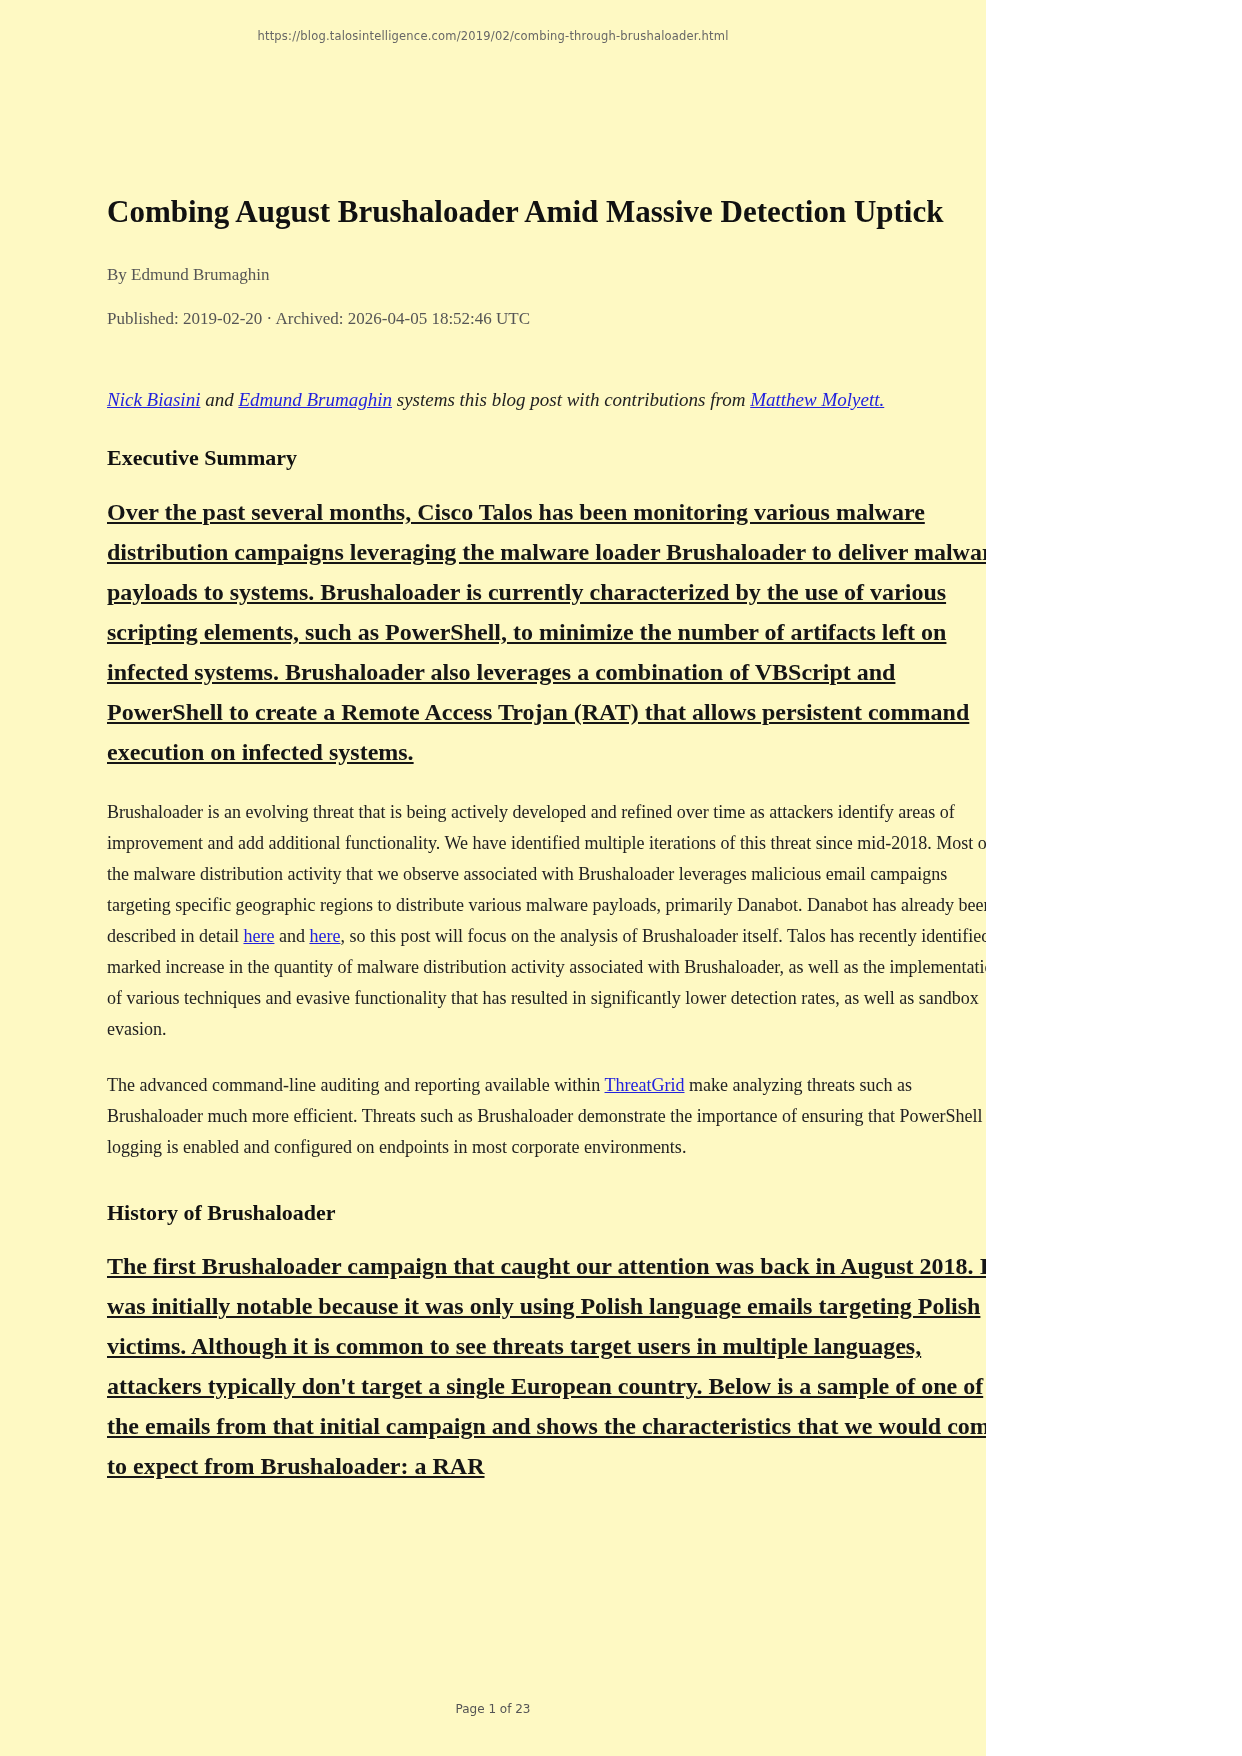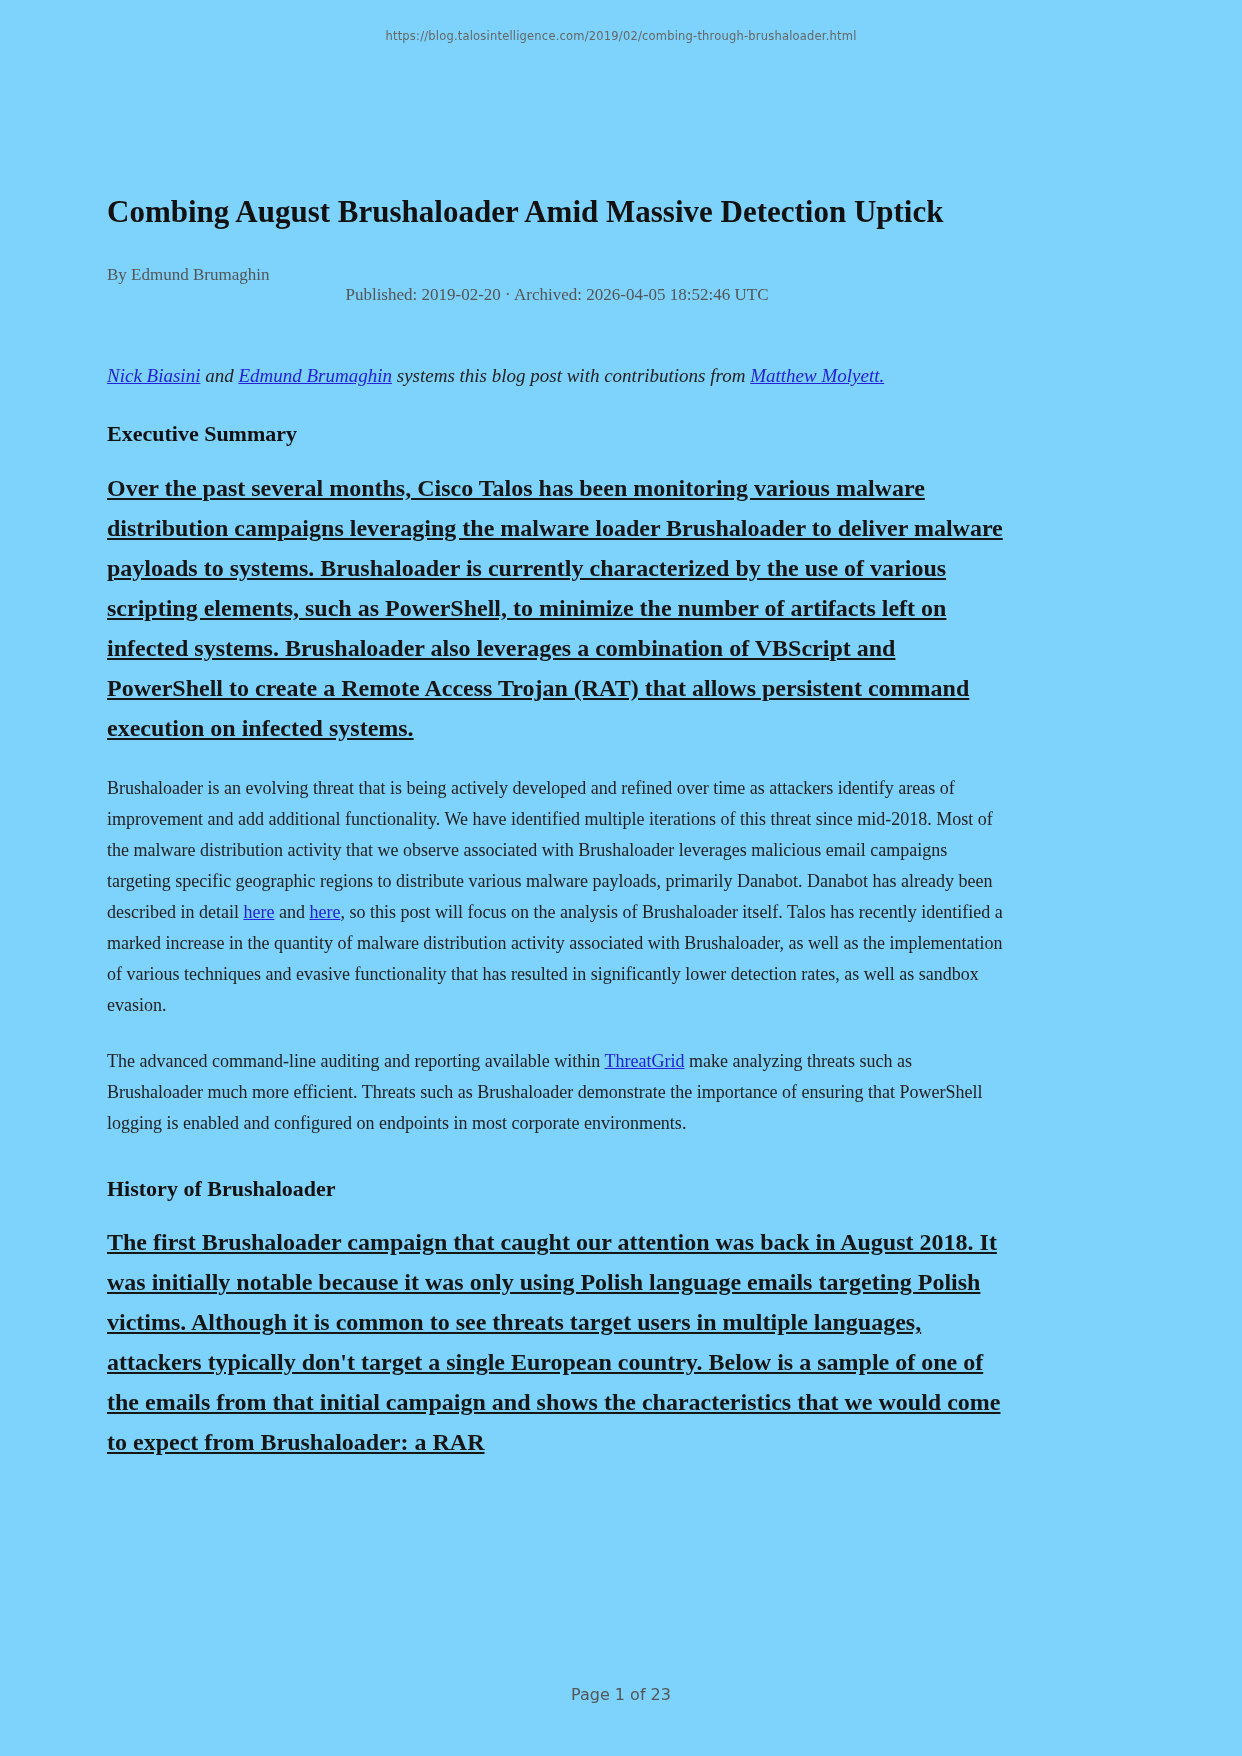--- a/index.html
+++ b/index.html
@@ -1,21 +1,21 @@
 <!DOCTYPE html>
 <html style="--link-color: #2222dd;"><head>
 <meta charset="utf-8">
 <style>
   * { margin: 0; padding: 0; box-sizing: border-box; }
   html, body { background: #ffffff; }
   .page {
     position: relative;
-    width: 1242px;
+    width: 986px;
     height: 1756px;
-    background: #7dd3fc;
+    background: #fef9c3;
     overflow: hidden;
     font-family: "Liberation Serif", serif;
     color: #1b1b1b;
   }
   .url-header {
     padding-top: 29px;
     text-align: center;
     font-family: "DejaVu Sans", sans-serif;
     font-size: 11.5px;
     color: #666666;
@@ -32,23 +32,23 @@
     color: #111111;
     line-height: 1.25;
     font-family: "Liberation Serif", serif;
   }
   .byline {
     margin-top: 33px;
     font-size: 17px;
     color: #555555;
   }
   .published-line {
+    margin-top: 24px;
     font-size: 17px;
     color: #555555;
-    text-align: center;
   }
   .authors-note {
     margin-top: 57px;
     font-size: 19px;
     font-style: italic;
     color: #222222;
     line-height: 1.5;
   }
   a.doc-link {
     color: var(--link-color, #2222dd);
@@ -76,26 +76,26 @@
     font-size: 18px;
     color: #222222;
     line-height: 31px;
     width: 900px;
   }
   .history-heading {
     margin-top: 36px;
   }
   .page-footer {
     position: absolute;
-    bottom: 52px;
+    bottom: 40px;
     left: 0;
     width: 100%;
     text-align: center;
     font-family: "DejaVu Sans", sans-serif;
-    font-size: 16px;
+    font-size: 12px;
     color: #555555;
   }
 </style>
 </head>
 <body>
 
 <div class="page">
 
   <div class="url-header">https://blog.talosintelligence.com/2019/02/combing-through-brushaloader.html</div>
 

